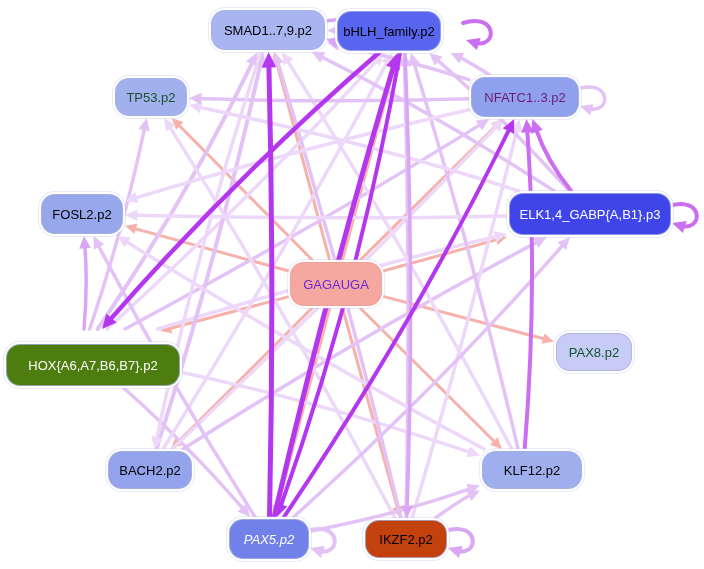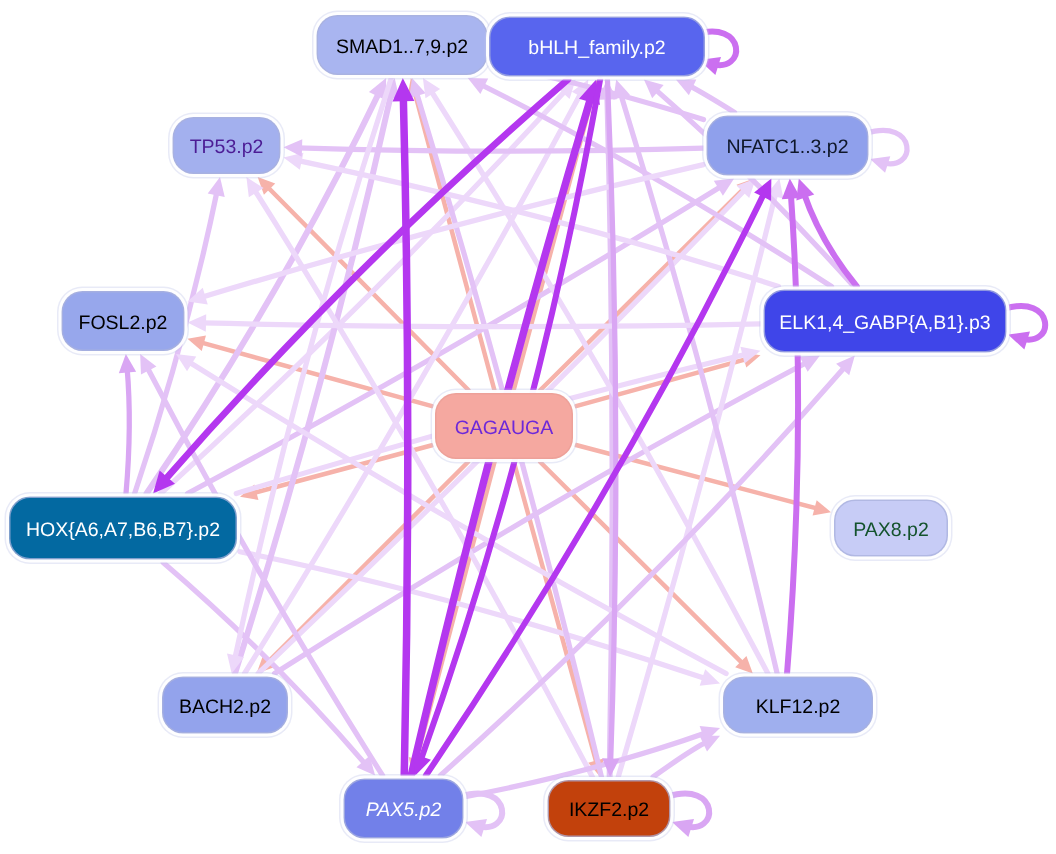--- a/index.html
+++ b/index.html
@@ -141,39 +141,39 @@
       <polygon points="672,223 686.6685676124396,220.98557000635708 682.9114957988993,233.0081998096863" fill="#CB6FF0"></polygon>
       <path d="M 307 531 C 342 520, 342 558, 317.6740190234016 550.398130944813" fill="none" stroke="#E3C2F6" stroke-width="4" stroke-linecap="round"></path>
       <polygon points="310,548 324.6685676124396,545.9855700063571 320.9114957988992,558.0081998096863" fill="#E3C2F6"></polygon>
       <path d="M 445 531 C 480 520, 480 558, 455.6740190234016 550.398130944813" fill="none" stroke="#D9A6F3" stroke-width="4" stroke-linecap="round"></path>
       <polygon points="448,548 462.6685676124396,545.9855700063571 458.9114957988992,558.0081998096863" fill="#D9A6F3"></polygon>
     </svg>
   <div id="nodes">
       <div class="node" style="left: 211px; top: 10px; width: 114px; height: 40px; background: rgb(169, 181, 240); color: rgb(0, 0, 0);">
         <span>SMAD1..7,9.p2</span>
       </div>
-      <div class="node" style="left: 326px; top: 11px; width: 144px; height: 40px; background: rgb(88, 101, 238); color: #ffffff;">
+      <div class="node" style="left: 337px; top: 11px; width: 104px; height: 40px; background: rgb(88, 101, 238); color: #000000;">
         <span>bHLH_family.p2</span>
       </div>
-      <div class="node" style="left: 115px; top: 78px; width: 72px; height: 38px; background: rgb(163, 176, 238); color: #4c1d95;">
+      <div class="node" style="left: 115px; top: 78px; width: 72px; height: 38px; background: rgb(163, 176, 238); color: #14532d;">
         <span>TP53.p2</span>
       </div>
-      <div class="node" style="left: 471px; top: 77px; width: 108px; height: 40px; background: rgb(143, 160, 236); color: #0f172a;">
+      <div class="node" style="left: 471px; top: 77px; width: 108px; height: 40px; background: rgb(143, 160, 236); color: #701a75;">
         <span>NFATC1..3.p2</span>
       </div>
       <div class="node" style="left: 41px; top: 194px; width: 82px; height: 40px; background: rgb(151, 167, 236); color: rgb(0, 0, 0);">
         <span>FOSL2.p2</span>
       </div>
       <div class="node" style="left: 509px; top: 193px; width: 162px; height: 42px; background: rgb(63, 69, 233); color: rgb(255, 255, 255);">
         <span>ELK1,4_GABP{A,B1}.p3</span>
       </div>
       <div class="node" style="left: 290px; top: 262px; width: 92px; height: 44px; background: rgb(245, 168, 160); color: #6d28d9; border-color: rgba(236, 160, 152, 0.9);">
         <span>GAGAUGA</span>
       </div>
-      <div class="node" style="left: 6px; top: 331px; width: 152px; height: 42px; background: #0369a1; color: rgb(255, 255, 255);">
+      <div class="node" style="left: 6px; top: 344px; width: 174px; height: 42px; background: #4d7c0f; color: rgb(255, 255, 255);">
         <span>HOX{A6,A7,B6,B7}.p2</span>
       </div>
       <div class="node" style="left: 556px; top: 333px; width: 76px; height: 38px; background: rgb(199, 204, 246); color: #14532d;">
         <span>PAX8.p2</span>
       </div>
       <div class="node" style="left: 108px; top: 451px; width: 84px; height: 38px; background: rgb(147, 163, 236); color: rgb(0, 0, 0);">
         <span>BACH2.p2</span>
       </div>
       <div class="node" style="left: 482px; top: 451px; width: 100px; height: 38px; background: rgb(159, 175, 238); color: rgb(0, 0, 0);">
         <span>KLF12.p2</span>

